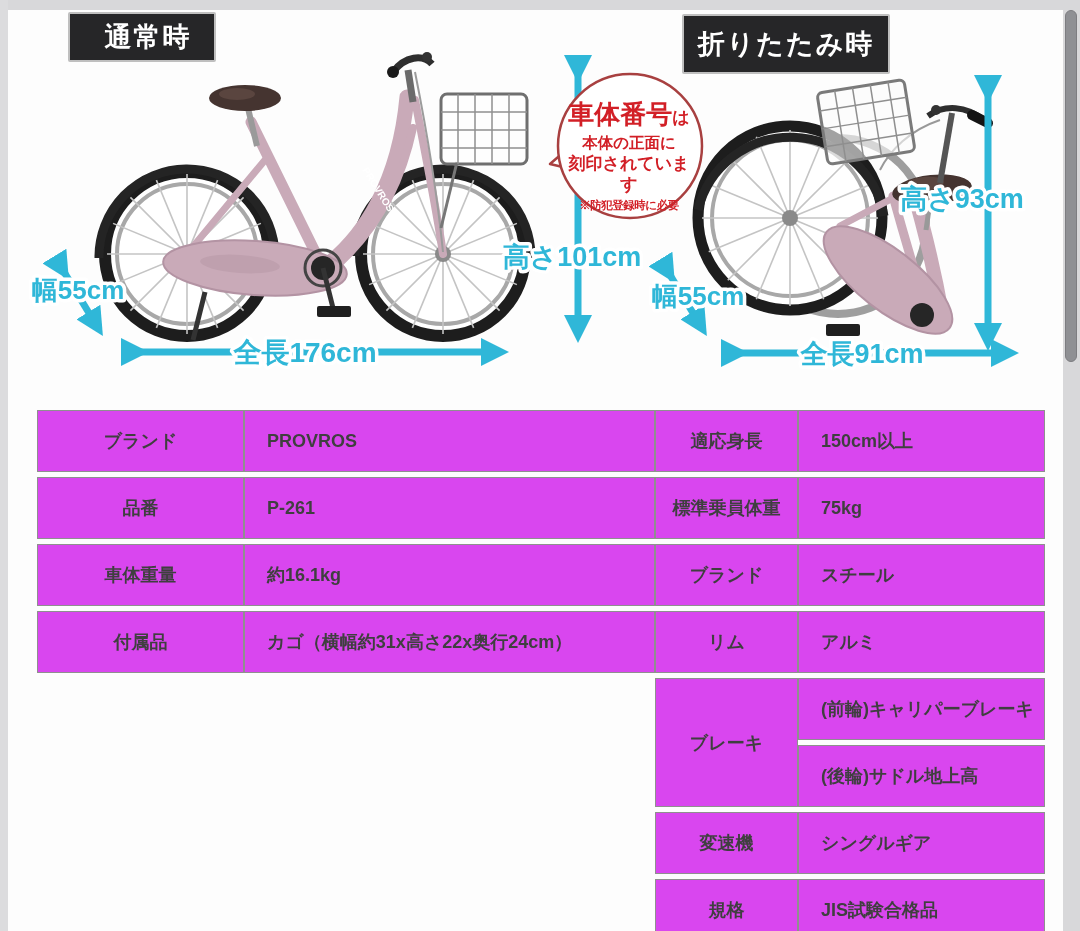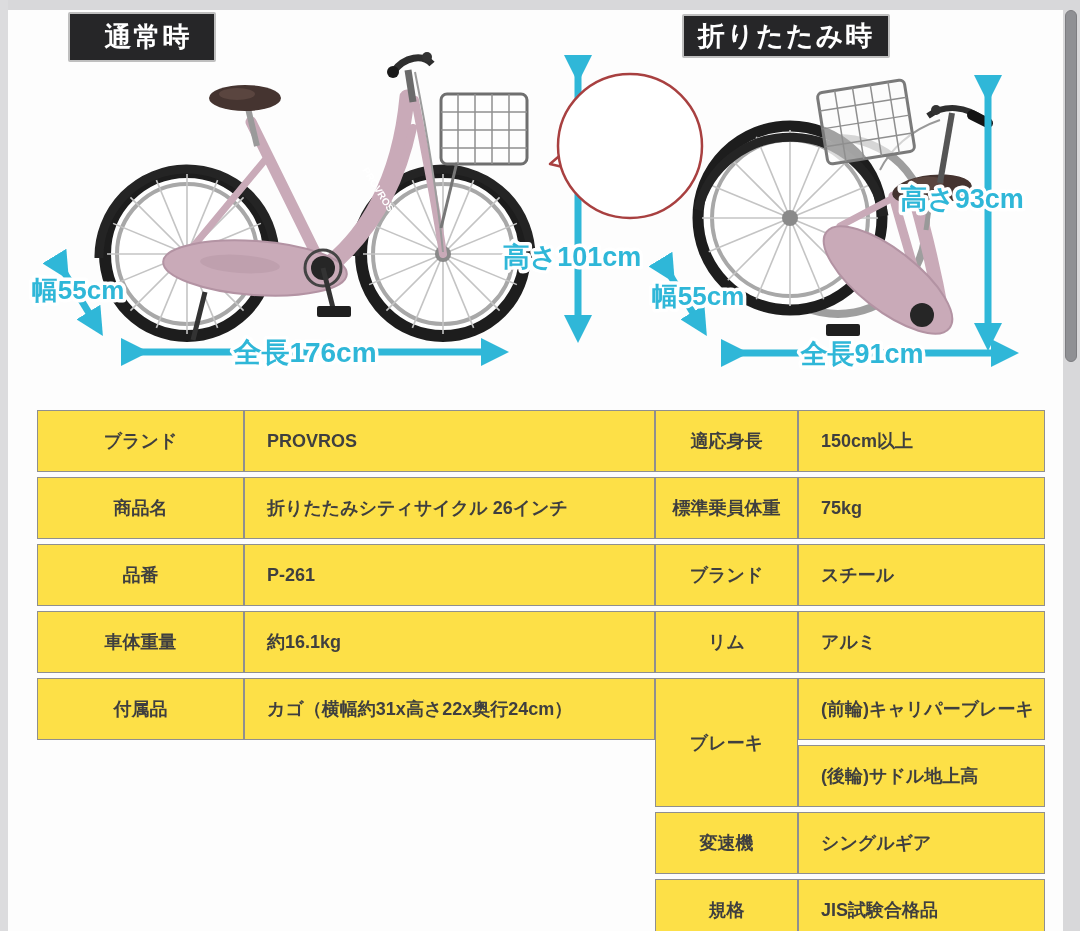--- a/index.html
+++ b/index.html
@@ -16,21 +16,21 @@
   
   .scroll-track{position:absolute;right:0;top:0;width:17px;height:931px;background:#d8d8da;}
   .scroll-thumb{position:absolute;left:2px;top:10px;width:12px;height:352px;border-radius:7px;background:#8f9094;border:1px solid #7d7d81;box-sizing:border-box;}
   
   .badge{
     position:absolute;background:#262628;border:2px solid #bfbfbf;
     color:#fff;font-weight:bold;font-size:27px;letter-spacing:2px;
     display:flex;align-items:center;justify-content:center;border-radius:2px;box-sizing:border-box;
   }
   .badge-normal{left:68px;top:12px;width:148px;height:50px;padding-left:12px;}
-  .badge-folded{left:682px;top:14px;width:208px;height:44px;}
+  .badge-folded{left:682px;top:14px;width:208px;height:60px;}
   .bike-svg{position:absolute;}
   .dims-svg{position:absolute;left:0;top:0;width:1080px;height:405px;pointer-events:none;}
   .dim-label{
     font-family:"Liberation Sans",sans-serif;font-weight:bold;
     fill:#2fb7d8;stroke:#ffffff;stroke-width:7px;paint-order:stroke;stroke-linejoin:round;
   }
   
   .callout{position:absolute;left:546px;top:68px;width:160px;height:158px;}
   .callout svg{position:absolute;left:0;top:0;}
   .callout-text{
@@ -39,21 +39,21 @@
   }
   .co-l1{font-size:26px;font-weight:bold;letter-spacing:0px;}
   .co-l1 .particle{font-size:17px;font-weight:bold;}
   .co-l2{font-size:15.5px;font-weight:bold;margin-top:2px;}
   .co-l3{font-size:17px;font-weight:bold;margin-top:1px;}
   .co-l4{font-size:11.5px;font-weight:bold;margin-top:3px;letter-spacing:-0.5px;}
   
   .table-wrap{position:absolute;left:37px;top:405px;width:1008px;display:flex;align-items:flex-start;}
   table.spec{border-collapse:separate;border-spacing:0 5px;table-layout:fixed;}
   table.spec td{
-    background:#fde047;border:1px solid #8f8f8f;height:58px;
+    background:#d946ef;border:1px solid #8f8f8f;height:58px;
     font-size:18px;color:#3f3f3f;box-sizing:content-box;
     overflow:hidden;white-space:nowrap;
   }
   td.lbl{font-weight:bold;text-align:center;}
   td.val{text-align:left;padding-left:22px;font-weight:600;}
   .t-left{width:618px;}
   .t-right{width:390px;}
 </style>
 </head>
 <body>
@@ -282,36 +282,40 @@
     <text class="dim-label" x="962" y="208" font-size="27" text-anchor="middle">高さ93cm</text>
     <text class="dim-label" x="862" y="363" font-size="27" text-anchor="middle">全長91cm</text>
     <text class="dim-label" x="698" y="305" font-size="26" text-anchor="middle">幅55cm</text>
   </svg>
 
   <div class="callout">
     <svg width="160" height="158" viewBox="0 0 160 158">
       <polygon points="4,96 34,70 38,104" fill="#ffffff" stroke="#a84040" stroke-width="2.5" stroke-linejoin="round"></polygon>
       <circle cx="84" cy="78" r="72" fill="#ffffff" stroke="#a84040" stroke-width="2.5"></circle>
     </svg>
+    <div class="callout-text">
+      <div class="co-l1">
+        <span>車体番号</span><span class="particle">は</span>
+      </div>
+      <div class="co-l2">本体の正面に</div>
+      <div class="co-l3">刻印されています</div>
+      <div class="co-l4">※防犯登録時に必要</div>
+    </div>
   </div>
 
   <div class="table-wrap">
     <table class="spec t-left">
       <colgroup>
           <col style="width:207px">
           <col style="width:411px">
         </colgroup>
       <tbody>
         <tr>
           <td class="lbl">ブランド</td>
           <td class="val">PROVROS</td>
-        </tr>
-        <tr>
-          <td class="lbl">商品名</td>
-          <td class="val">折りたたみシティサイクル 26インチ</td>
         </tr>
         <tr>
           <td class="lbl">品番</td>
           <td class="val">P-261</td>
         </tr>
         <tr>
           <td class="lbl">車体重量</td>
           <td class="val">約16.1kg</td>
         </tr>
         <tr>

